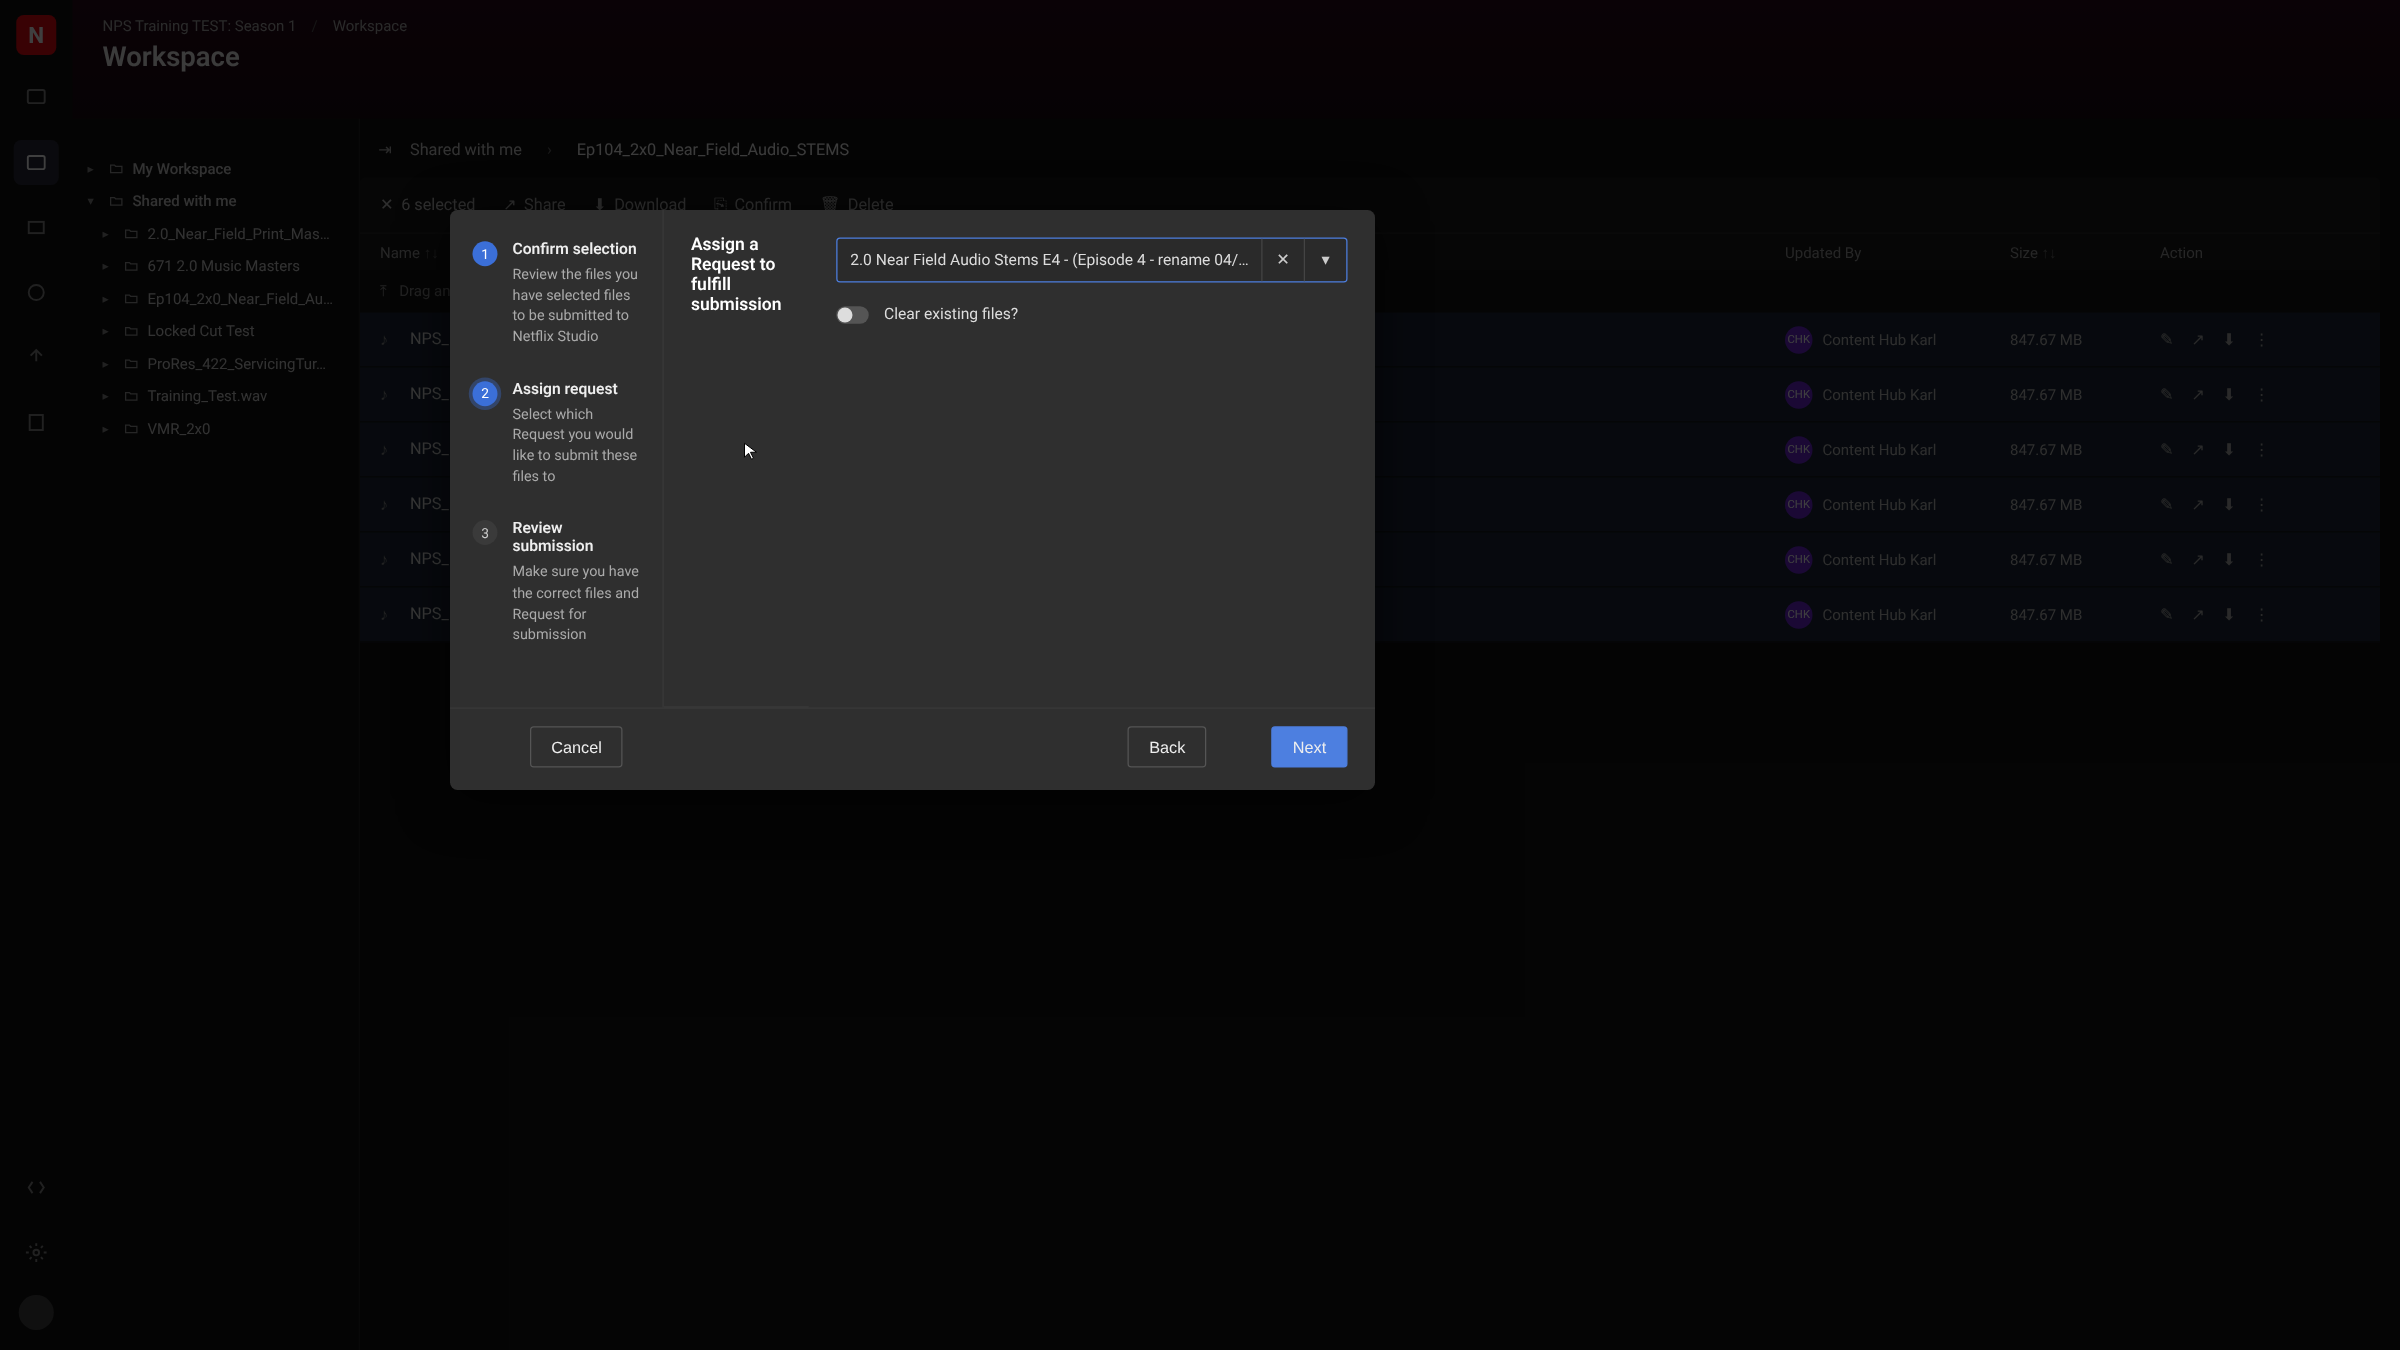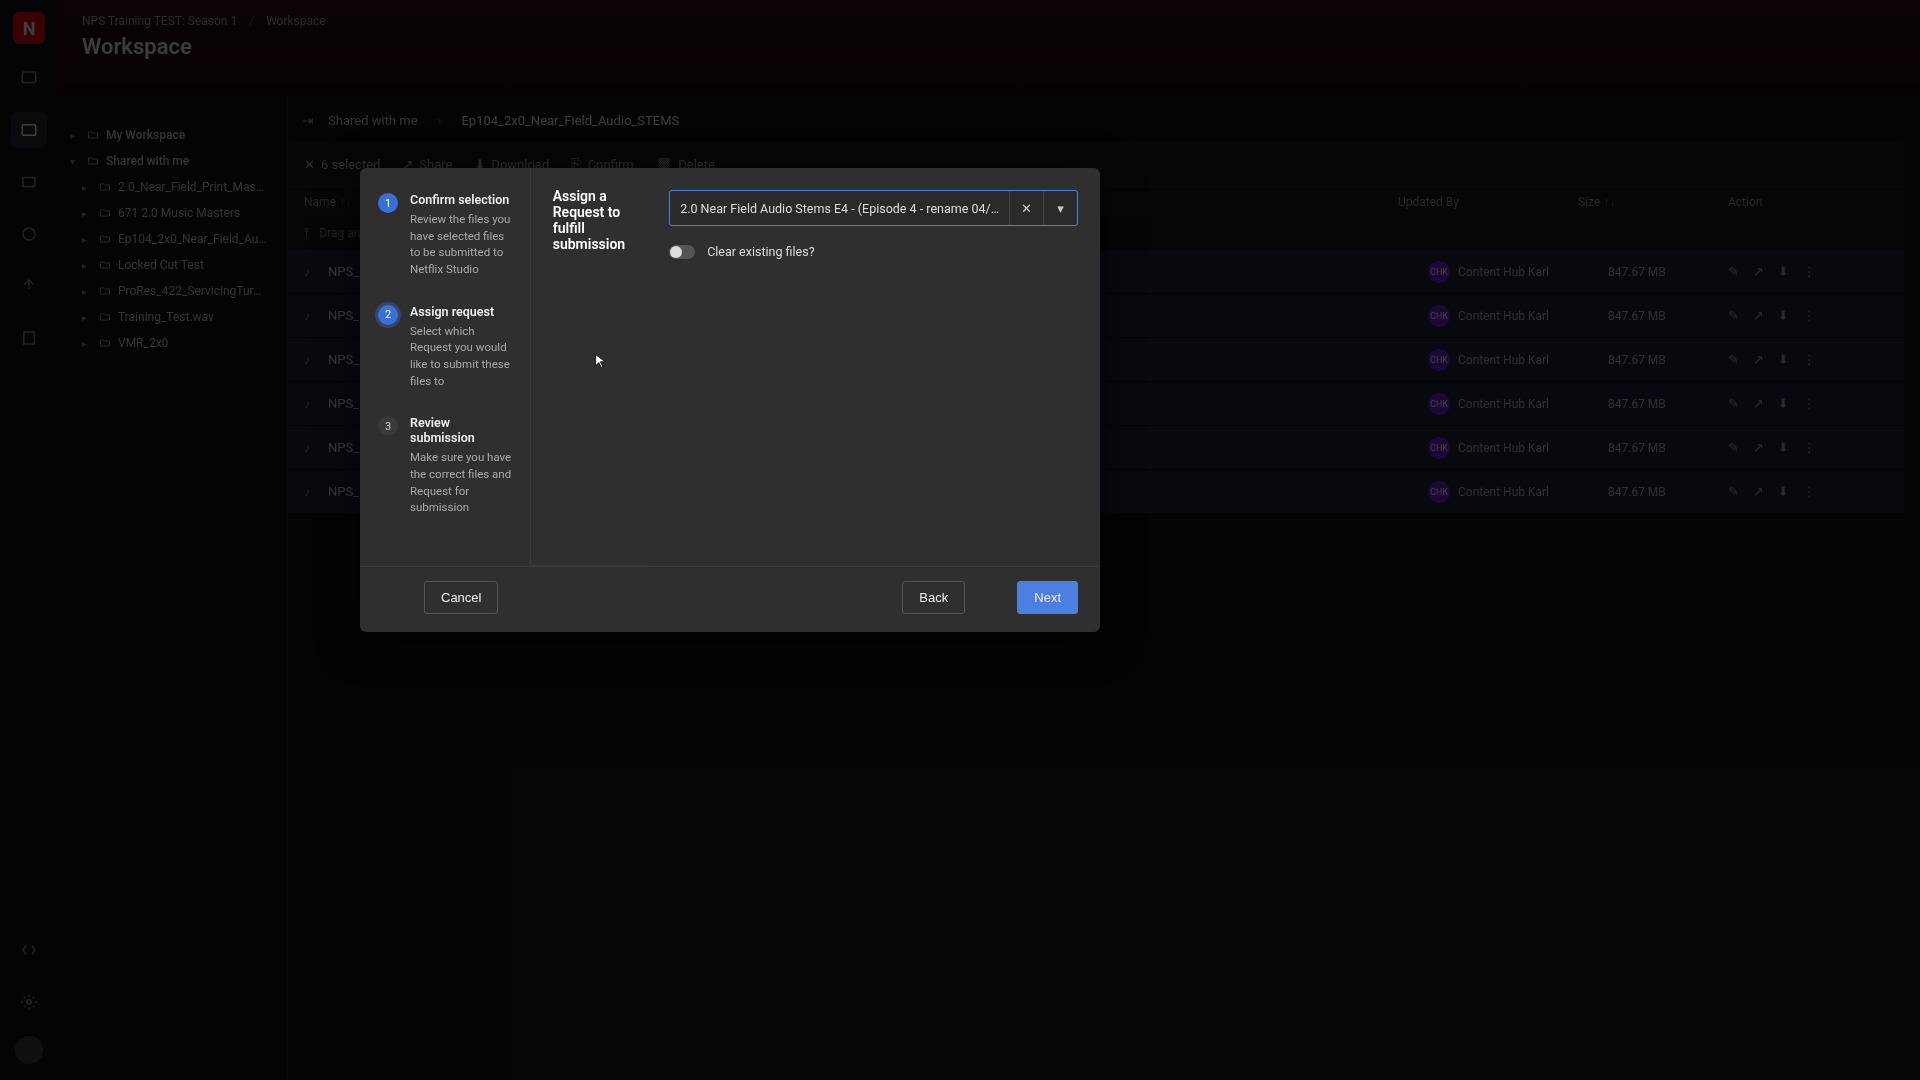--- a/index.html
+++ b/index.html
@@ -111,21 +111,21 @@
   height: 30px;
   background: #1a1a1a;
   display: flex; align-items: center;
   color: #999; font-size: 12px;
   padding: 0 16px;
   border-top: 1px solid #2a2a2a;
 }
 .col-name { flex: 1; }
 .col-upd { width: 180px; }
 .col-size { width: 120px; }
-.col-act { width: 160px; margin-left: 30px; }
+.col-act { width: 160px; }
 
 
 .dragrow {
   position: absolute;
   left: 288px; top: 216px; right: 16px;
   height: 34px;
   background: #181818;
   display:flex; align-items:center;
   padding: 0 16px;
   color:#888; font-size:12px;

